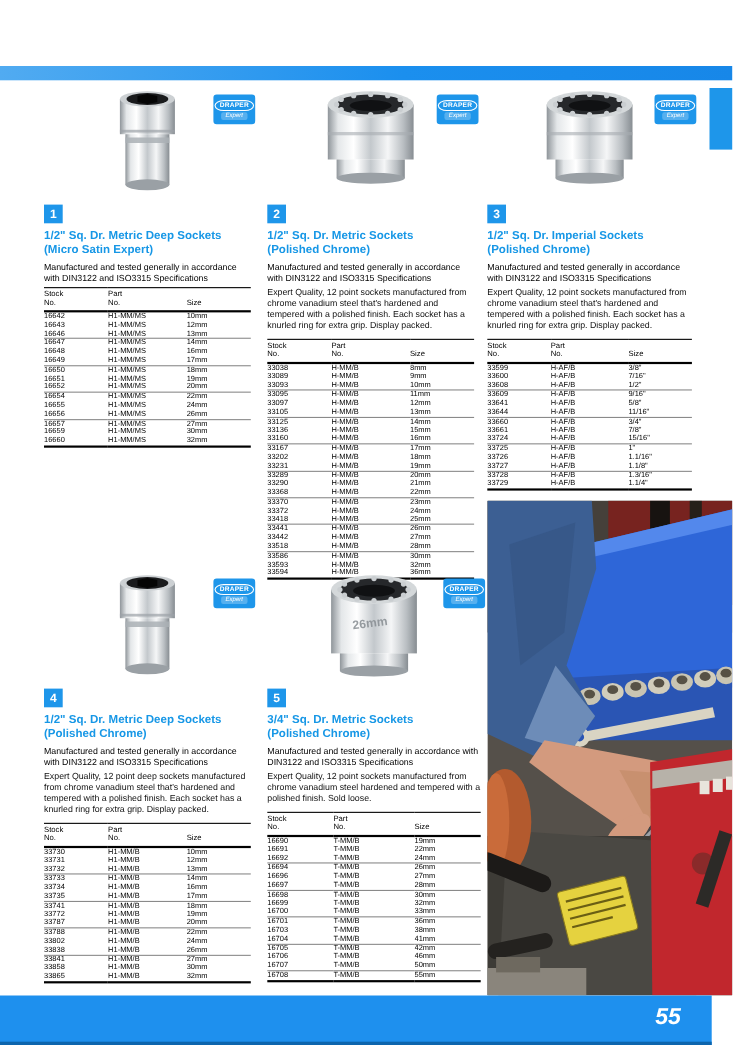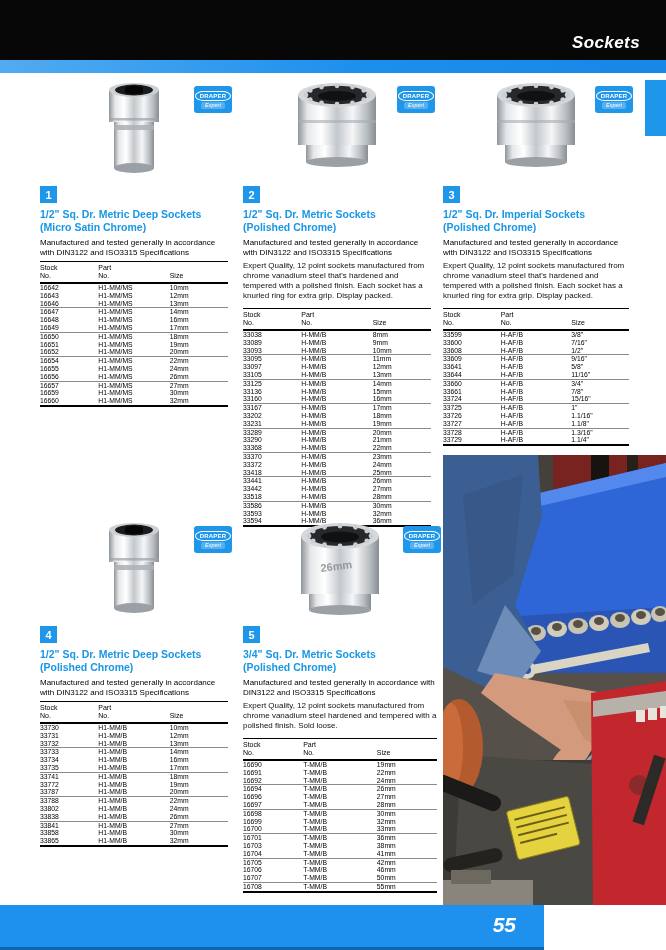--- a/index.html
+++ b/index.html
@@ -8,21 +8,21 @@
 
   
   .black-bar{position:absolute;top:0;left:0;width:666px;height:60px;background:#070707;}
   .page-title{position:absolute;right:26px;bottom:7px;color:#fff;font-size:17px;
               font-weight:bold;font-style:italic;letter-spacing:.4px;}
   .blue-strip{position:absolute;top:60px;left:0;width:666px;height:13px;
               background:linear-gradient(90deg,#51abf1,#1b8fee 55%,#1787e8);}
   .edge-tab{position:absolute;top:80px;right:0;width:21px;height:56px;background:#1e96ea;}
 
   
-  .footer{position:absolute;top:905px;left:0;width:544px;height:45px;background:#1e90ee;}
+  .footer{position:absolute;top:905px;left:0;width:647px;height:45px;background:#1e90ee;}
   .footer .dark-edge{position:absolute;bottom:0;left:0;width:100%;height:3px;background:#0d65ad;}
   .page-number{position:absolute;right:28px;top:8px;color:#fff;font-size:21px;
                font-weight:bold;font-style:italic;}
 
   
   .section{position:absolute;width:188px;}
   #slot-1{left:40px;top:80px;}
   #slot-2{left:243px;top:80px;}
   #slot-3{left:443px;top:80px;width:186px;}
   #slot-4{left:40px;top:520px;}
@@ -56,23 +56,20 @@
 
   
   .photo{position:absolute;left:443px;top:455px;width:223px;height:450px;overflow:hidden;}
   .photo svg{display:block;}
 </style>
 </head>
 <body>
 
 <div class="page">
 
-  <div class="black-bar">
-    <span class="page-title">Sockets</span>
-  </div>
   <div class="blue-strip"></div>
   <div class="edge-tab"></div>
 
   <div class="section" id="slot-1">
   <div class="figure">
   <svg width="70" height="96" viewBox="0 0 70 96">
     <defs>
       <linearGradient id="chrD" x1="0" y1="0" x2="1" y2="0">
         <stop offset="0" stop-color="#8f959a"></stop>
               <stop offset="0.12" stop-color="#e4e7e9"></stop>
@@ -92,21 +89,21 @@
     <rect x="15" y="45" width="40" height="5" fill="#aab0b5" opacity="0.85"></rect>
     <rect x="10" y="38" width="50" height="2.5" fill="#9ba1a6" opacity="0.7"></rect>
   </svg>
 
     <div class="draper-badge">
       <span class="draper-oval">DRAPER</span>
       <span class="draper-expert">Expert</span>
     </div>
   </div>
   <div class="num-badge">1</div>
-  <h2 class="sec-title"><span>1/2" Sq. Dr. Metric Deep Sockets</span><br><span>(Micro Satin Chrome)</span></h2>
+  <h2 class="sec-title"><span>1/2" Sq. Dr. Metric Deep Sockets</span><br><span>(Micro Satin Expert)</span></h2>
   <p class="standard">Manufactured and tested generally in accordance with DIN3122 and ISO3315 Specifications</p>
   <table class="spec">
     <colgroup>
           <col class="c1">
           <col class="c2">
           <col class="c3">
         </colgroup>
     <thead>
       <tr>
         <th>Stock
@@ -540,20 +537,21 @@
   </svg>
 
     <div class="draper-badge">
       <span class="draper-oval">DRAPER</span>
       <span class="draper-expert">Expert</span>
     </div>
   </div>
   <div class="num-badge">4</div>
   <h2 class="sec-title"><span>1/2" Sq. Dr. Metric Deep Sockets</span><br><span>(Polished Chrome)</span></h2>
   <p class="standard">Manufactured and tested generally in accordance with DIN3122 and ISO3315 Specifications</p>
+  <p class="desc">Expert Quality, 12 point deep sockets manufactured from chrome vanadium steel that's hardened and tempered with a polished finish. Each socket has a knurled ring for extra grip. Display packed.</p>
   <table class="spec">
     <colgroup>
           <col class="c1">
           <col class="c2">
           <col class="c3">
         </colgroup>
     <thead>
       <tr>
         <th>Stock
 No.</th>

